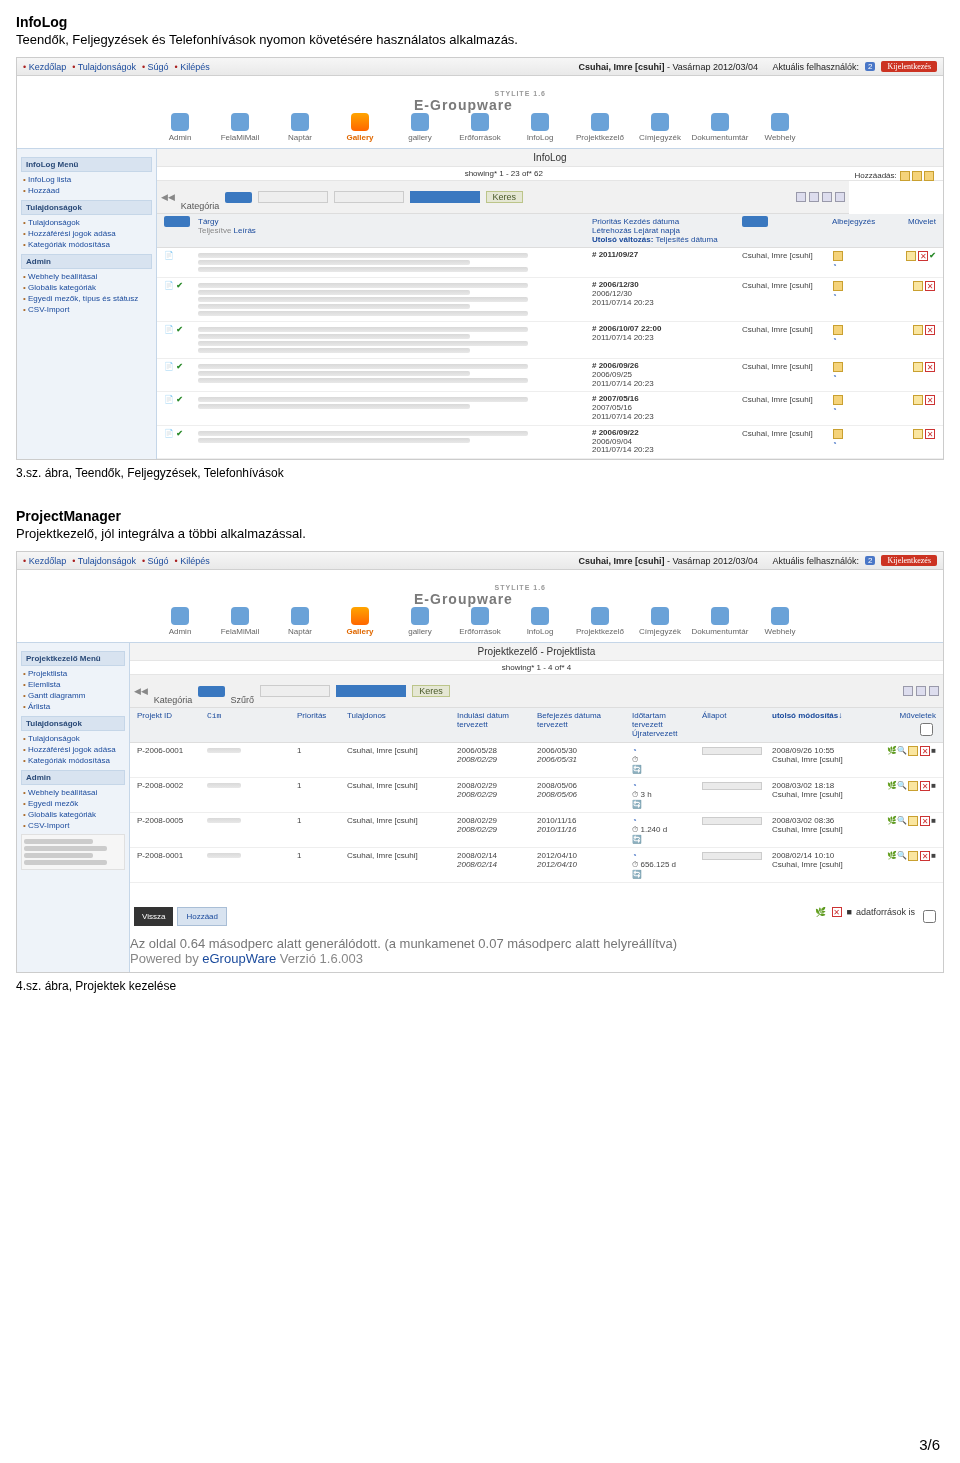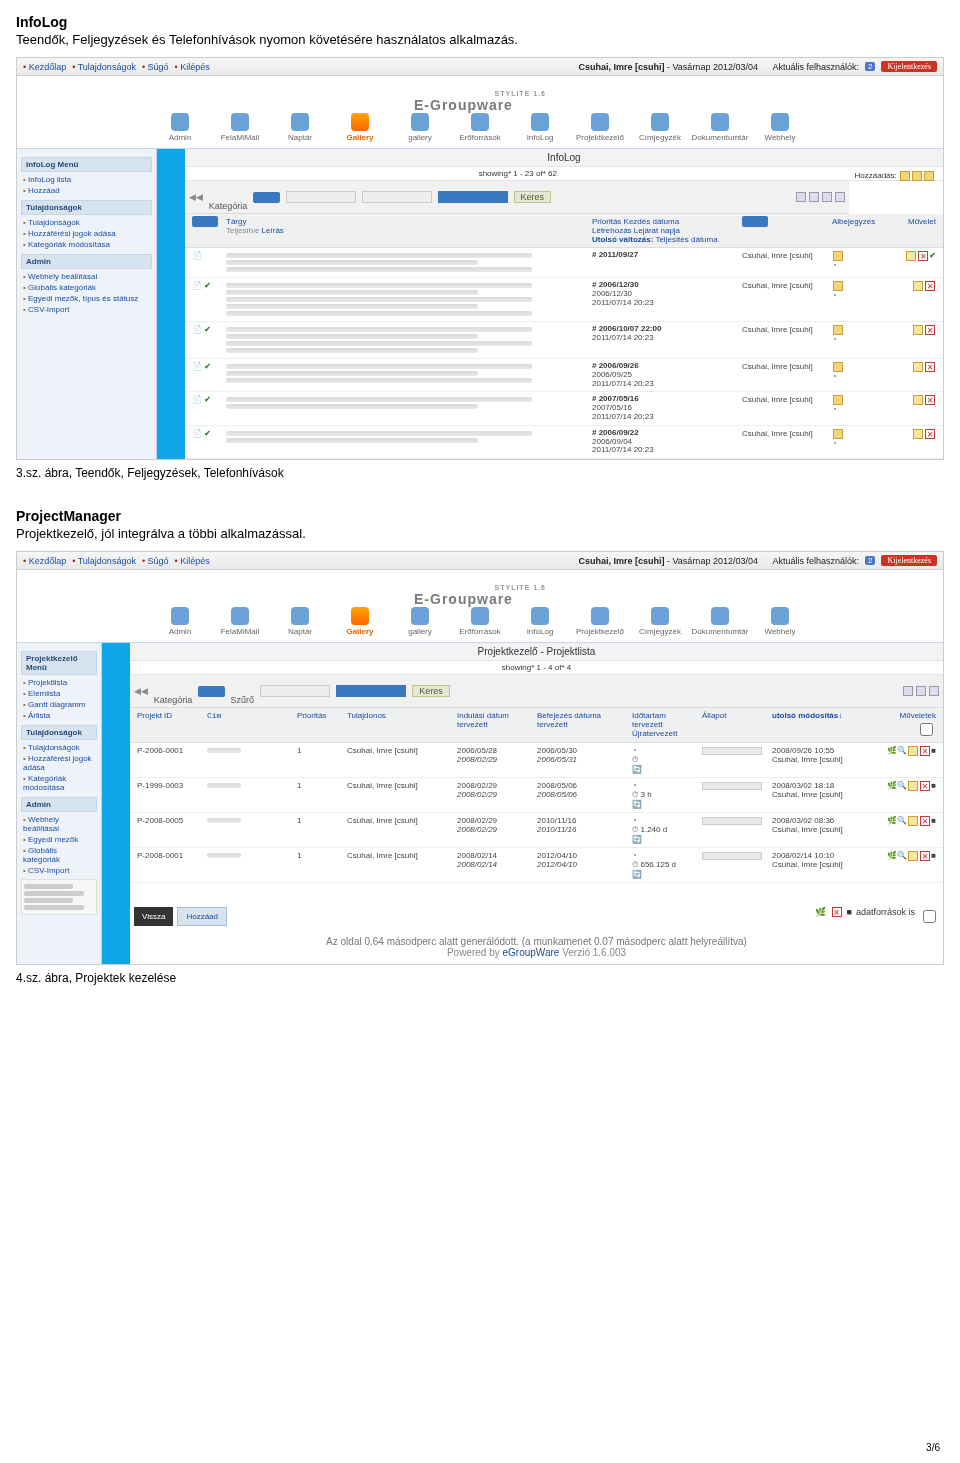--- a/index.html
+++ b/index.html
@@ -8,27 +8,27 @@
     font-size: 13px;
     color: #000;
     background: #fff;
     margin: 0;
     padding: 10px 16px 40px 16px;
     width: 960px;
   }
   h2.section-title { font-size: 14px; font-weight: bold; margin: 4px 0 2px; }
   .section-desc { margin: 0 0 10px 0; font-size: 13px; }
   .caption { font-size: 12px; margin: 6px 0 28px 0; }
-  .pagenum { position: absolute; right: 20px; bottom: 10px; font-size: 10px; }
+  .pagenum { position: absolute; right: 20px; bottom: 10px; font-size: 15px; }
   .screenshot {
     border: 1px solid #ccc;
     width: 100%;
     font-size: 9px;
     color: #333;
-    background: #0ea5e9;
+    background: #c2410c;
     margin-bottom: 4px;
   }
   .topbar {
     display: flex; align-items: center; gap: 6px;
     background: linear-gradient(#f6f6f6,#e9e9e9);
     border-bottom: 1px solid #d0d0d0;
     padding: 3px 6px;
   }
   .topbar .nav-link { color: #1a4a9c; cursor: pointer; }
   .topbar .nav-link::before { content: "• "; color: #aa2020; }
@@ -42,21 +42,21 @@
     padding: 14px 8px 6px 8px;
     flex-direction: column;
   }
   .logo { width:132px; font-weight:bold; color:#7a7a7a; font-size:14px; letter-spacing:1px;}
   .logo .tagline{ font-size:7px; color:#999; letter-spacing:1px; display:block; text-align:right;}
   .app-icons { flex:1; display:flex; justify-content:space-between; }
   .app-icons .app { text-align:center; color:#666; width:60px; font-size:8px; }
   .app-icons .app .dot { width:18px; height:18px; margin:0 auto 2px; border-radius:4px; background:#6aa2d8; }
   .app-icons .app.gallery .dot{ background:linear-gradient(#ffa500,#ff6600);}
   .app-icons .app.gallery{ color:#e06800; font-weight:bold;}
-  .body-area{ display:flex;gap:28px; }
+  .body-area{ display:flex; }
   .sidebar{ width:140px; background:#eef3f9; border-right:1px solid #c5d6e8; padding:4px;}
   .side-group-title{ background:#d8e3f0; color:#2a4a78; font-weight:bold; padding:2px 4px; margin:4px 0 2px; font-size:8px; border:1px solid #c5d6e8;}
   .side-item{ color:#1a4a9c; padding:1px 2px; font-size:8px; }
   .side-item::before{ content:"• "; color:#aa6a2a;}
   .main-area{ flex:1; background:#fff; }
   .page-title{ text-align:center; font-size:10px; padding:3px; background:#f3f3f3; color:#333; border-bottom:1px solid #e5e5e5;}
   .showing{ text-align:center; padding:2px; font-size:8px; border-bottom:1px solid #e5e5e5;}
   .hozzaadas{ float:right; font-size:8px; padding:2px 6px;}
   .toolbar{ display:flex; gap:6px; align-items:center; background:#f1f1f1; padding:2px 4px; border-bottom:1px solid #ddd;}
   .arrows{ color:#888;}
@@ -85,21 +85,21 @@
   .mini-icon{ display:inline-block; width:10px; height:10px; background:#f5d37a; border:1px solid #c9a030; margin:0 1px; vertical-align:middle;}
   .mini-icon.edit{ background:#fae6a0;}
   .mini-icon.del{ background:#fff; color:#c33; border-color:#c33; font-size:8px; line-height:9px; text-align:center;}
   .check{ color:#2a8a2a; font-weight:bold;}
   .clock{ color:#4a77c7;}
   
   .pcol-id{width:70px;} .pcol-cim{width:90px;font-family:Liberation Mono, monospace;} .pcol-prio{width:50px;} .pcol-owner{width:110px;}
   .pcol-start{width:80px;} .pcol-end{width:95px;} .pcol-dur{width:70px;} .pcol-allapot{width:70px;} .pcol-mod{width:110px;} .pcol-muv{width:60px; text-align:right;}
   .bar-outer{ background:#eaeaea; border:1px solid #ccc; width:60px; height:8px; display:inline-block; vertical-align:middle;}
   .bar-inner{ background:#c23; height:100%;}
-  .footer-links{ text-align:center; font-size:10px; color:#888; padding:6px 0;}
+  .footer-links{ text-align:left; font-size:13px; color:#888; padding:6px 0;}
   .footer-links .l1{ color:#777;}
   .footer-links .l2{ color:#1a4a9c;}
   .pm-rows .trow{ min-height:32px;}
   .sidelisting{ background:#f6f6f6; border:1px solid #e0e0e0; padding:2px; margin-top:3px;}
   .sidelisting .blurline{ background:#ccc; height:5px;}
   .btn-dark{ background:#333; color:#fff; padding:1px 8px; border:none; font-size:8px;}
   .btn-light{ background:#d8e3f0; color:#1a4a9c; padding:1px 8px; border:1px solid #a9bed6; font-size:8px;}
   .bottombar{ padding:4px; display:flex; gap:4px;margin-top:20px;}
   .time-bold{ font-weight:bold; color:#333;}
 </style>
@@ -377,21 +377,21 @@
       <div class="pcol-start">2006/05/28<br><i>2008/02/29</i></div>
       <div class="pcol-end">2006/05/30<br><i>2006/05/31</i></div>
       <div class="pcol-dur"><span class="clock">◔</span><br><span>⏱</span> <br><span>🔄</span></div>
       <div class="pcol-allapot"><span class="bar-outer"><span class="bar-inner" style="width:0%"></span></span></div>
       <div class="pcol-mod">2008/09/26 10:55<br>Csuhai, Imre [csuhi]</div>
       <div class="pcol-muv">
         <span>🌿</span><span>🔍</span><span class="mini-icon edit"></span><span class="mini-icon del">✕</span><span>■</span>
       </div>
     </div>
           <div class="trow">
-      <div class="pcol-id">P-1999-0003</div>
+      <div class="pcol-id">P-2008-0002</div>
       <div class="pcol-cim">
               <div class="blurline xs"></div>
             </div>
       <div class="pcol-prio">1</div>
       <div class="pcol-owner">Csuhai, Imre [csuhi]</div>
       <div class="pcol-start">2008/02/29<br><i>2008/02/29</i></div>
       <div class="pcol-end">2008/05/06<br><i>2008/05/06</i></div>
       <div class="pcol-dur"><span class="clock">◔</span><br><span>⏱</span> 3 h<br><span>🔄</span></div>
       <div class="pcol-allapot"><span class="bar-outer"><span class="bar-inner" style="width:0%"></span></span></div>
       <div class="pcol-mod">2008/03/02 18:18<br>Csuhai, Imre [csuhi]</div>

